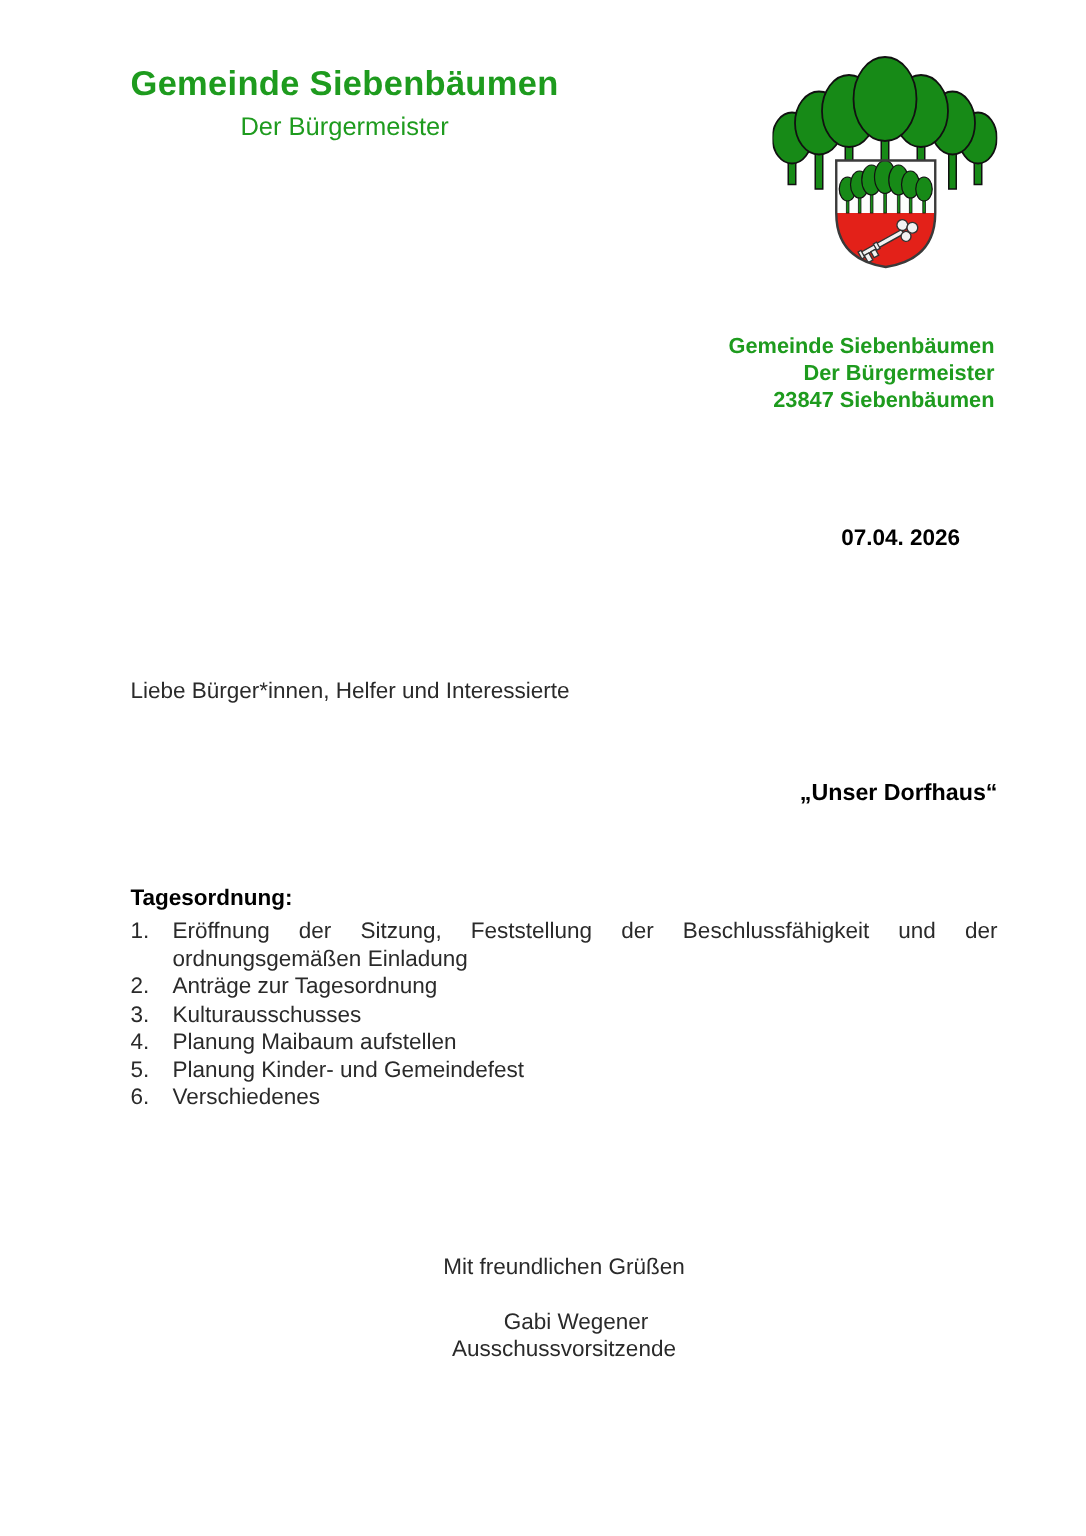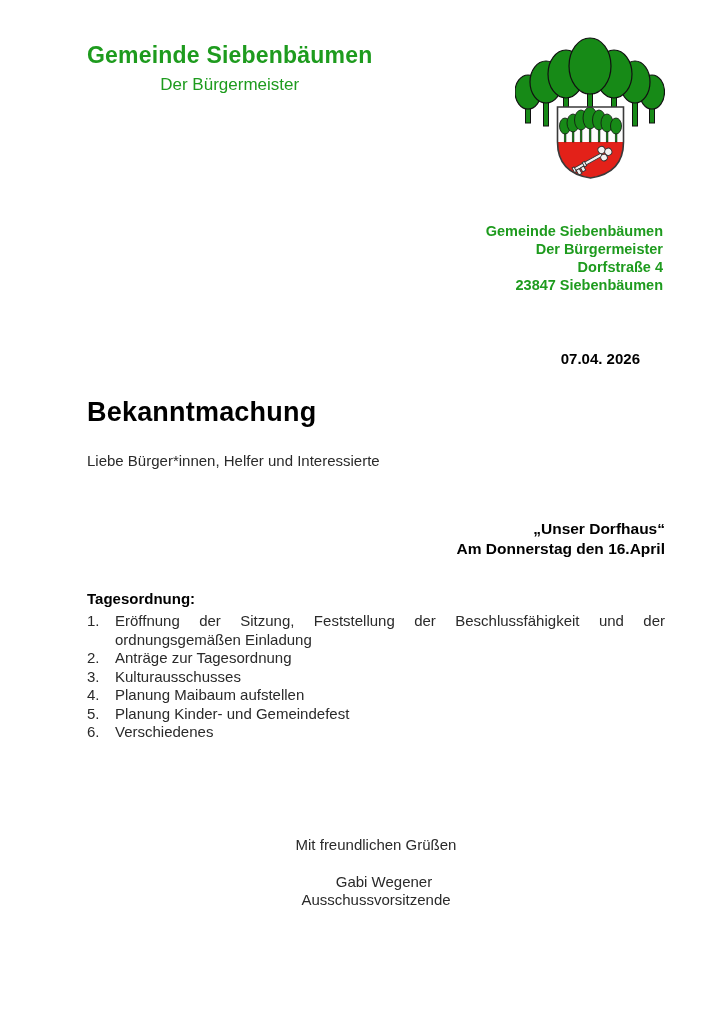--- a/index.html
+++ b/index.html
@@ -119,33 +119,30 @@
           <circle cx="34.5" cy="3.8" r="3.3" stroke-width="0.9"></circle>
         </g>
       </g>
       <path d="M42.5 77 H108.5 V112 Q108.5 143 75.5 148 Q42.5 143 42.5 112 Z" fill="none" stroke="#3a3a3a" stroke-width="1.6"></path>
     </g>
   </svg>
 
   <div class="sender">
     <div>Gemeinde Siebenbäumen</div>
     <div>Der Bürgermeister</div>
-    <div>Dorfstraße 4</div>
     <div>23847 Siebenbäumen</div>
   </div>
 
   <div class="doc-date">07.04. 2026</div>
 
-  <h1 class="col title">Bekanntmachung</h1>
 
   <p class="col salutation">Liebe Bürger*innen, Helfer und Interessierte</p>
 
   <div class="col event">
     <div>„Unser Dorfhaus“</div>
-    <div>Am Donnerstag den 16.April</div>
   </div>
 
   <div class="col agenda">
     <div class="agenda-heading">Tagesordnung:</div>
     <ol class="agenda-list">
       <li>
         <span class="num">1.</span>
         <span class="txt">Eröffnung der Sitzung, Feststellung der Beschlussfähigkeit und der ordnungsgemäßen Einladung</span>
       </li>
       <li>

